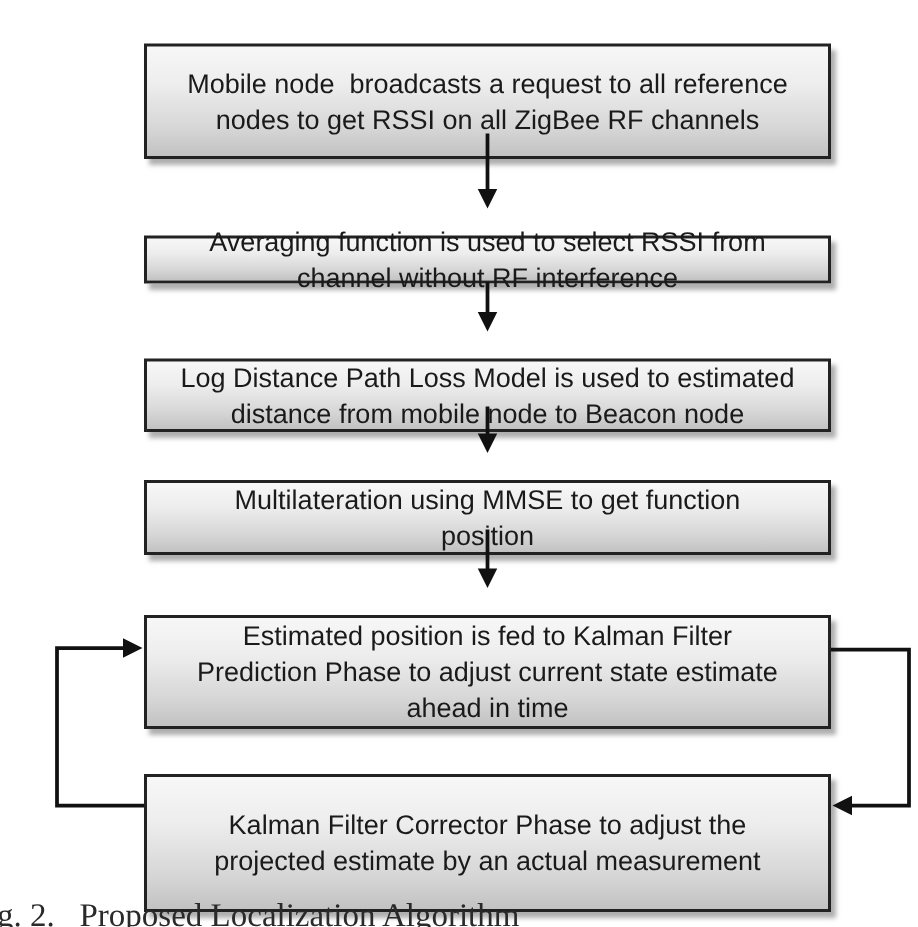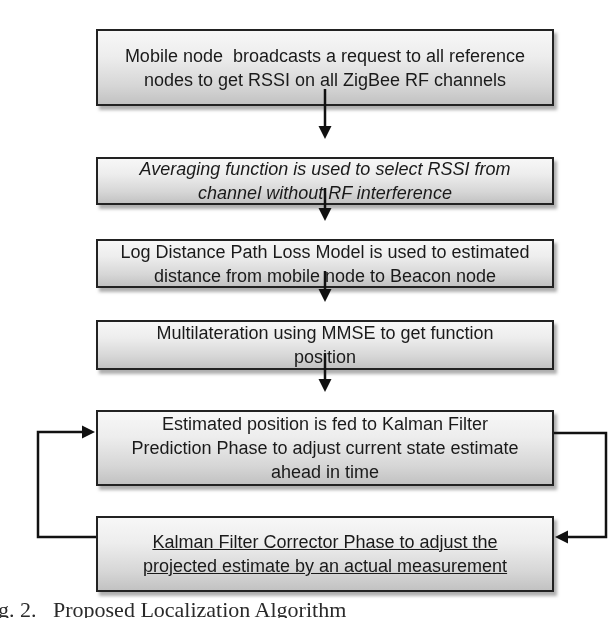--- a/index.html
+++ b/index.html
@@ -27,25 +27,25 @@
     align-items: center;
     justify-content: center;
     text-align: center;
     font-size: 18px;
     line-height: 24px;
     color: #1a1a1a;
     white-space: pre;
     margin-top: 17px;
   }
   #node-broadcast   { top: 12px;  height: 77px; }
-  #node-averaging   { top: 140px; height: 48px; font-style: italic; }
+  #node-averaging   { top: 140px; height: 32px; }
   #node-pathloss    { top: 222px; height: 49px; }
   #node-multilat    { top: 303px; height: 50px; }
   #node-kf-predict  { top: 393px; height: 76px; }
-  #node-kf-correct  { top: 499px; height: 76px; text-decoration: underline; }
+  #node-kf-correct  { top: 499px; height: 92px; }
   #connectors {
     position: absolute;
     top: 0; left: 0;
     width: 612px;
     height: 618px;
     pointer-events: none;
   }
   #figure-caption {
     position: absolute;
     left: -2px;

